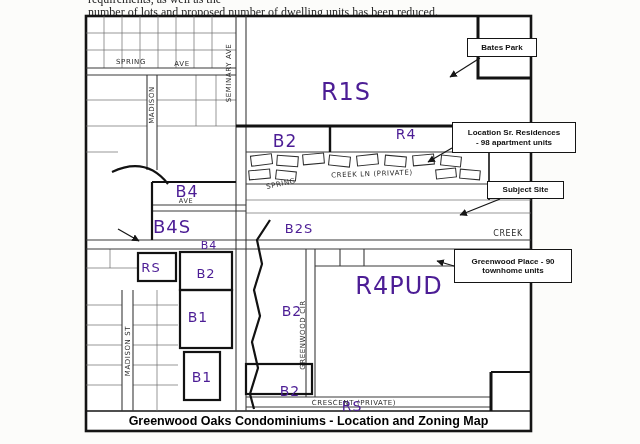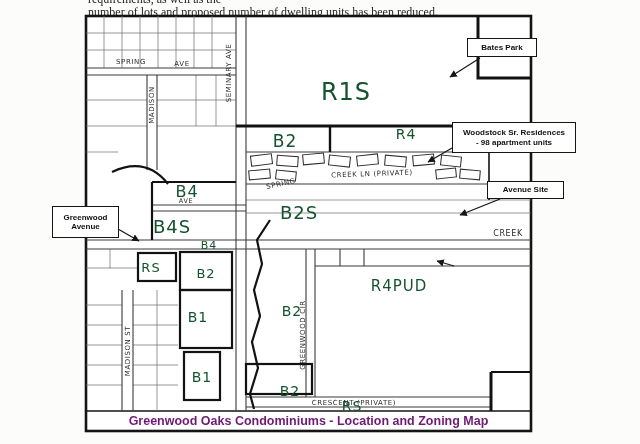--- a/index.html
+++ b/index.html
@@ -5,31 +5,31 @@
   * { margin:0; padding:0; box-sizing:border-box; }
   html,body { width:640px; height:444px; overflow:hidden; background:#ffffff; }
   .page { position:absolute; inset:0; width:640px; height:444px; background:#fcfcfa;
           font-family:"Liberation Sans", sans-serif; }
   .intro { position:absolute; left:88px; top:0; width:470px; height:17px; overflow:hidden;
            font-family:"Liberation Serif", serif; color:#1d1d1d; }
   .intro .l1 { font-size:12px; line-height:13px; margin-top:-7px; white-space:nowrap; }
   .intro .l2 { font-size:12px; line-height:13px; white-space:nowrap; }
   svg.linework { position:absolute; left:0; top:0; }
   .zl { position:absolute; transform:translate(-50%,-50%); font-family:"DejaVu Sans", sans-serif;
-        color:#14532d; white-space:nowrap; letter-spacing:1px; }
+        color:#4c1d95; white-space:nowrap; letter-spacing:1px; }
   .sl { position:absolute; transform:translate(-50%,-50%); font-family:"DejaVu Sans", sans-serif;
         font-size:7px; color:#2c2c2c; white-space:nowrap; letter-spacing:0.6px; }
   .sl.rot { transform:translate(-50%,-50%) rotate(-90deg); }
   .callout { position:absolute; background:#ffffff; border:1.5px solid #151515;
              display:flex; flex-direction:column; align-items:center; justify-content:center;
              font-weight:bold; font-size:8px; line-height:9.5px; color:#111;
              text-align:center; padding:2px 3px; }
   .callout span { display:block; }
   .caption { position:absolute; left:86px; top:414px; width:445px; text-align:center;
-             font-weight:bold; font-size:12.5px; color:#701a75; }
+             font-weight:bold; font-size:12.5px; color:#000000; }
 </style>
 </head>
 <body>
 
 <div class="page">
 
   <div class="intro">
     <div class="l1">requirements, as well as the</div>
     <div class="l2">number of lots and proposed number of dwelling units has been reduced.</div>
   </div>
@@ -145,52 +145,52 @@
       <line x1="118" y1="229" x2="139" y2="241"></line>
     </g>
   </svg>
 
   <div class="zl" style="left:346px;top:92px;font-size:24px">R1S</div>
   <div class="zl" style="left:285px;top:141px;font-size:17px">B2</div>
   <div class="zl" style="left:406px;top:134px;font-size:14px">R4</div>
   <div class="zl" style="left:187px;top:191px;font-size:16px">B4</div>
   <div class="zl" style="left:172px;top:226px;font-size:18px">B4S</div>
   <div class="zl" style="left:209px;top:245px;font-size:11px">B4</div>
-  <div class="zl" style="left:299px;top:212px;font-size:18px">B2S</div>
+  <div class="zl" style="left:299px;top:228px;font-size:13px">B2S</div>
   <div class="zl" style="left:151px;top:267px;font-size:13px">RS</div>
   <div class="zl" style="left:206px;top:273px;font-size:13px">B2</div>
   <div class="zl" style="left:198px;top:317px;font-size:14px">B1</div>
   <div class="zl" style="left:292px;top:311px;font-size:14px">B2</div>
-  <div class="zl" style="left:399px;top:286px;font-size:15px">R4PUD</div>
+  <div class="zl" style="left:399px;top:286px;font-size:24px">R4PUD</div>
   <div class="zl" style="left:202px;top:377px;font-size:14px">B1</div>
   <div class="zl" style="left:290px;top:391px;font-size:14px">B2</div>
   <div class="zl" style="left:352px;top:406px;font-size:14px">RS</div>
 
   <div class="sl" style="left:131px;top:62px">SPRING</div>
   <div class="sl" style="left:182px;top:64px">AVE</div>
   <div class="sl rot" style="left:229px;top:73px">SEMINARY AVE</div>
   <div class="sl rot" style="left:152px;top:105px">MADISON</div>
   <div class="sl" style="left:281px;top:184px;transform:translate(-50%,-50%) rotate(-12deg)">SPRING</div>
   <div class="sl" style="left:372px;top:174px;transform:translate(-50%,-50%) rotate(-2deg)">CREEK LN (PRIVATE)</div>
   <div class="sl" style="left:186px;top:201px;font-size:6.5px">AVE</div>
   <div class="sl" style="left:508px;top:233px;font-size:8px">CREEK</div>
   <div class="sl rot" style="left:303px;top:335px">GREENWOOD CIR</div>
   <div class="sl rot" style="left:128px;top:351px">MADISON ST</div>
   <div class="sl" style="left:354px;top:403px">CRESCENT (PRIVATE)</div>
 
   <div class="callout" style="left:467px;top:38px;width:70px;height:19px">
     <span>Bates Park</span>
   </div>
   <div class="callout" style="left:452px;top:122px;width:124px;height:31px">
-    <span>Woodstock Sr. Residences</span>
+    <span>Location Sr. Residences</span>
     <span>- 98 apartment units</span>
   </div>
   <div class="callout" style="left:487px;top:181px;width:77px;height:18px">
-    <span>Avenue Site</span>
+    <span>Subject Site</span>
   </div>
-  <div class="callout" style="left:52px;top:206px;width:67px;height:32px">
-    <span>Greenwood</span>
-    <span>Avenue</span>
+  <div class="callout" style="left:454px;top:249px;width:118px;height:34px">
+    <span>Greenwood Place - 90</span>
+    <span>townhome units</span>
   </div>
 
   <div class="caption">Greenwood Oaks Condominiums - Location and Zoning Map</div>
 
 </div>
 
 </body></html>

